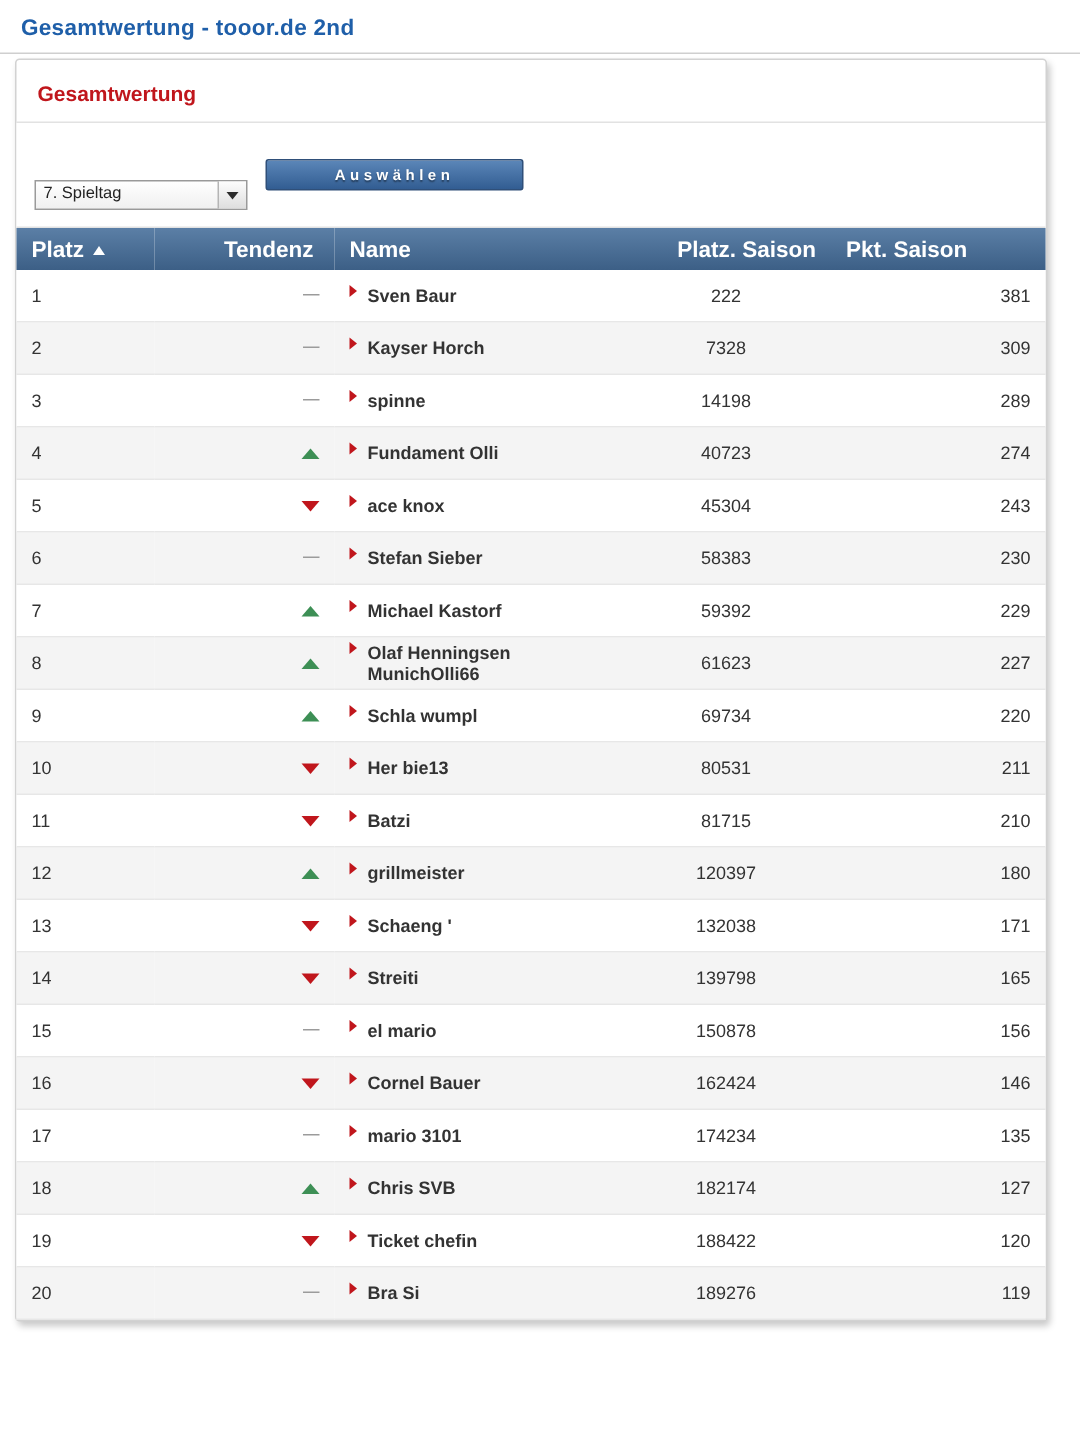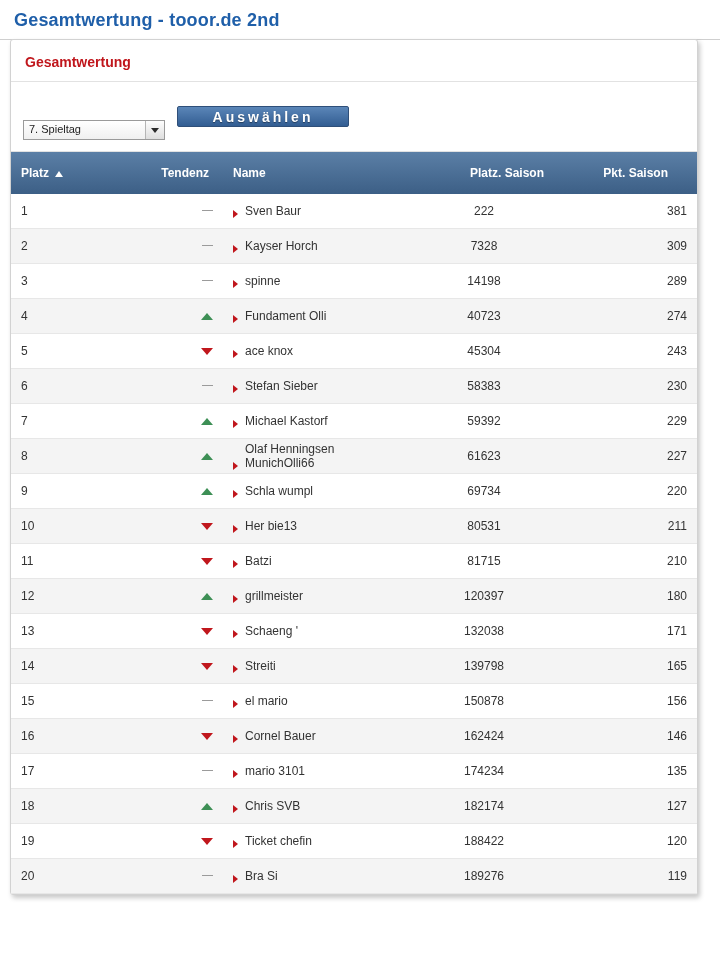--- a/index.html
+++ b/index.html
@@ -9,21 +9,21 @@
     font-family: "Liberation Sans", sans-serif;
   }
   body {
     width: 720px;
     height: 960px;
     position: relative;
     overflow: hidden;
   }
   .page-title {
     color: #1f5fa9;
-    font-size: 18px;
+    font-size: 15px;
     font-weight: bold;
     padding: 10px 0 0 14px;
     letter-spacing: 0.2px;
   }
   .title-rule {
     margin: 8px 0 0 0;
     height: 1px;
     background: #cfcfcf;
     width: 100%;
   }
@@ -90,48 +90,48 @@
     border-right: 4px solid transparent;
     border-top: 5px solid #2b2b2b;
   }
   .submit-btn {
     width: 172px;
     height: 21px;
     background: linear-gradient(#5b86b8, #325d92);
     border: 1px solid #2f4f79;
     border-radius: 2px;
     color: #ffffff;
-    font-size: 14px;
+    font-size: 10px;
     font-weight: bold;
     letter-spacing: 3px;
     text-align: center;
     line-height: 21px;
     box-sizing: border-box;
     text-shadow: 0 1px 1px rgba(0,0,0,0.4);
   }
   table.rank {
     width: 100%;
     border-collapse: collapse;
     font-size: 12px;
   }
   table.rank thead th {
     background: linear-gradient(#5b7fa6, #3c5f86);
     color: #ffffff;
-    font-size: 12px;
+    font-size: 15px;
     font-weight: bold;
-    height: 42px;
+    height: 28px;
     text-align: left;
     padding: 0 10px;
     white-space: nowrap;
   }
   table.rank thead th.c-platz { width: 72px; }
   table.rank thead th.c-tend { width: 96px; text-align: right; padding-right: 14px;}
   table.rank thead th.c-name { }
   table.rank thead th.c-ps { width: 120px; text-align: right; }
-  table.rank thead th.c-pkt { width: 104px; text-align: right; padding-right: 29px;}
+  table.rank thead th.c-pkt { width: 104px; text-align: left; padding-right: 29px;}
   .sort-arrow {
     display: inline-block;
     margin-left: 6px;
     width: 0; height: 0;
     border-left: 4px solid transparent;
     border-right: 4px solid transparent;
     border-bottom: 6px solid #ffffff;
     vertical-align: middle;
   }
   table.rank tbody td {
@@ -140,21 +140,21 @@
     color: #333333;
     border-bottom: 1px solid #e7e7e7;
     vertical-align: middle;
   }
   table.rank tbody tr.odd td { background: #ffffff; }
   table.rank tbody tr.even td { background: #f4f4f4; }
   td.c-platz { width: 72px; }
   td.c-tend { width: 96px; text-align: right; padding-right: 14px; }
   td.c-ps { width: 120px; text-align: center; }
   td.c-pkt { width: 104px; text-align: right; padding-right: 14px; }
-  .name-cell { display: flex; align-items: flex-end; gap: 7px; }
+  .name-cell { display: flex; align-items: flex-start; gap: 7px; font-weight: bold; }
   .bullet-arrow {
     width: 0; height: 0;
     border-top: 4px solid transparent;
     border-bottom: 4px solid transparent;
     border-left: 5px solid #c0161c;
     flex: 0 0 auto;
   }
   .tri-up {
     display: inline-block;
     width: 0; height: 0;

